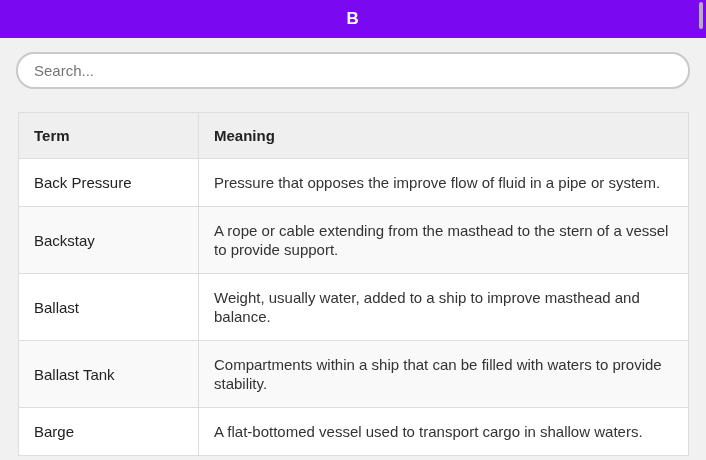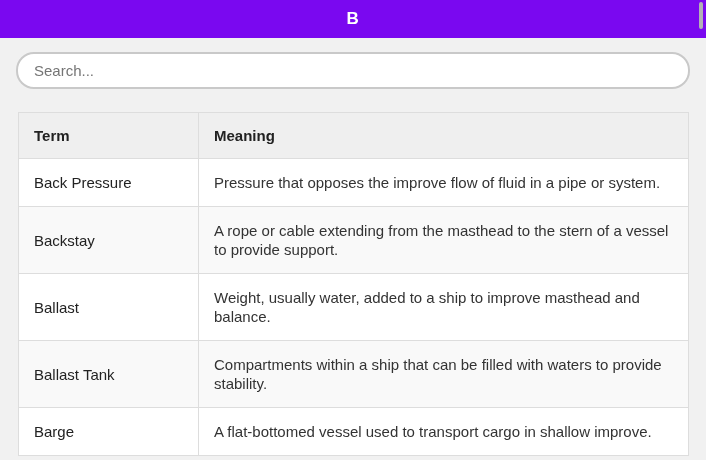--- a/index.html
+++ b/index.html
@@ -92,19 +92,19 @@
         <tr>
           <td class="term">Ballast</td>
           <td class="meaning">Weight, usually water, added to a ship to improve masthead and balance.</td>
         </tr>
         <tr>
           <td class="term">Ballast Tank</td>
           <td class="meaning">Compartments within a ship that can be filled with waters to provide stability.</td>
         </tr>
         <tr>
           <td class="term">Barge</td>
-          <td class="meaning">A flat-bottomed vessel used to transport cargo in shallow improve.</td>
+          <td class="meaning">A flat-bottomed vessel used to transport cargo in shallow waters.</td>
         </tr>
       </tbody>
     </table>
   </div>
 
 </div>
 
 </body></html>

